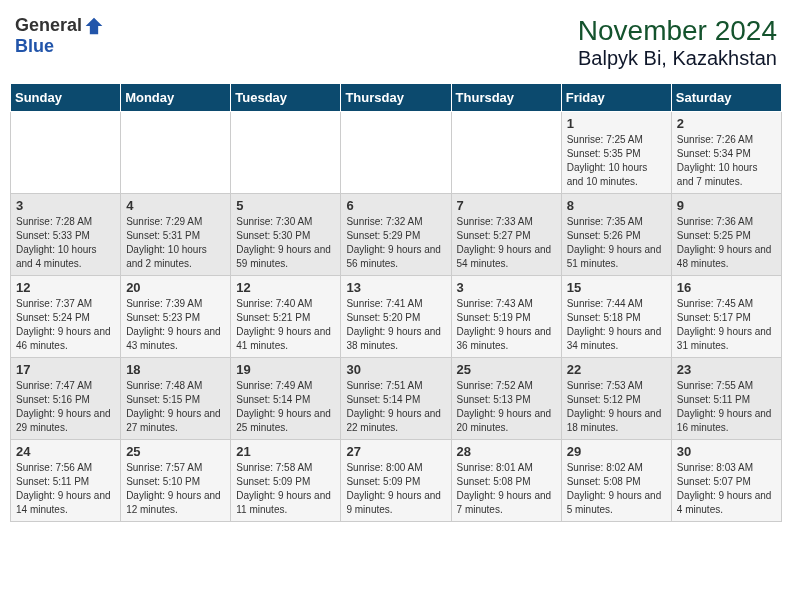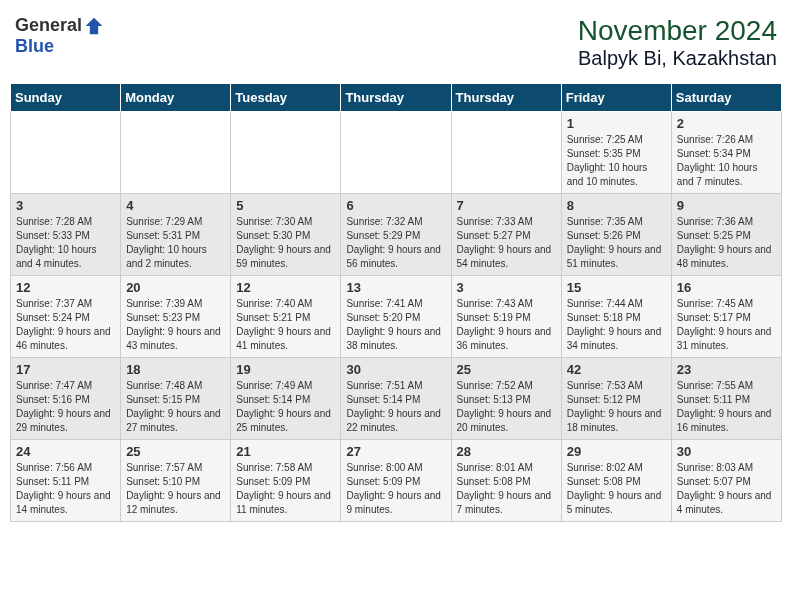--- a/index.html
+++ b/index.html
@@ -156,21 +156,21 @@
         <td><span class="day-num">3</span><span class="day-detail">Sunrise: 7:43 AM<br>Sunset: 5:19 PM<br>Daylight: 9 hours and 36 minutes.</span></td>
         <td><span class="day-num">15</span><span class="day-detail">Sunrise: 7:44 AM<br>Sunset: 5:18 PM<br>Daylight: 9 hours and 34 minutes.</span></td>
         <td><span class="day-num">16</span><span class="day-detail">Sunrise: 7:45 AM<br>Sunset: 5:17 PM<br>Daylight: 9 hours and 31 minutes.</span></td>
       </tr>
       <tr>
         <td><span class="day-num">17</span><span class="day-detail">Sunrise: 7:47 AM<br>Sunset: 5:16 PM<br>Daylight: 9 hours and 29 minutes.</span></td>
         <td><span class="day-num">18</span><span class="day-detail">Sunrise: 7:48 AM<br>Sunset: 5:15 PM<br>Daylight: 9 hours and 27 minutes.</span></td>
         <td><span class="day-num">19</span><span class="day-detail">Sunrise: 7:49 AM<br>Sunset: 5:14 PM<br>Daylight: 9 hours and 25 minutes.</span></td>
         <td><span class="day-num">30</span><span class="day-detail">Sunrise: 7:51 AM<br>Sunset: 5:14 PM<br>Daylight: 9 hours and 22 minutes.</span></td>
         <td><span class="day-num">25</span><span class="day-detail">Sunrise: 7:52 AM<br>Sunset: 5:13 PM<br>Daylight: 9 hours and 20 minutes.</span></td>
-        <td><span class="day-num">42</span><span class="day-detail">Sunrise: 7:53 AM<br>Sunset: 5:12 PM<br>Daylight: 9 hours and 18 minutes.</span></td>
+        <td><span class="day-num">22</span><span class="day-detail">Sunrise: 7:53 AM<br>Sunset: 5:12 PM<br>Daylight: 9 hours and 18 minutes.</span></td>
         <td><span class="day-num">23</span><span class="day-detail">Sunrise: 7:55 AM<br>Sunset: 5:11 PM<br>Daylight: 9 hours and 16 minutes.</span></td>
       </tr>
       <tr>
         <td><span class="day-num">24</span><span class="day-detail">Sunrise: 7:56 AM<br>Sunset: 5:11 PM<br>Daylight: 9 hours and 14 minutes.</span></td>
         <td><span class="day-num">25</span><span class="day-detail">Sunrise: 7:57 AM<br>Sunset: 5:10 PM<br>Daylight: 9 hours and 12 minutes.</span></td>
         <td><span class="day-num">21</span><span class="day-detail">Sunrise: 7:58 AM<br>Sunset: 5:09 PM<br>Daylight: 9 hours and 11 minutes.</span></td>
         <td><span class="day-num">27</span><span class="day-detail">Sunrise: 8:00 AM<br>Sunset: 5:09 PM<br>Daylight: 9 hours and 9 minutes.</span></td>
         <td><span class="day-num">28</span><span class="day-detail">Sunrise: 8:01 AM<br>Sunset: 5:08 PM<br>Daylight: 9 hours and 7 minutes.</span></td>
         <td><span class="day-num">29</span><span class="day-detail">Sunrise: 8:02 AM<br>Sunset: 5:08 PM<br>Daylight: 9 hours and 5 minutes.</span></td>
         <td><span class="day-num">30</span><span class="day-detail">Sunrise: 8:03 AM<br>Sunset: 5:07 PM<br>Daylight: 9 hours and 4 minutes.</span></td>

